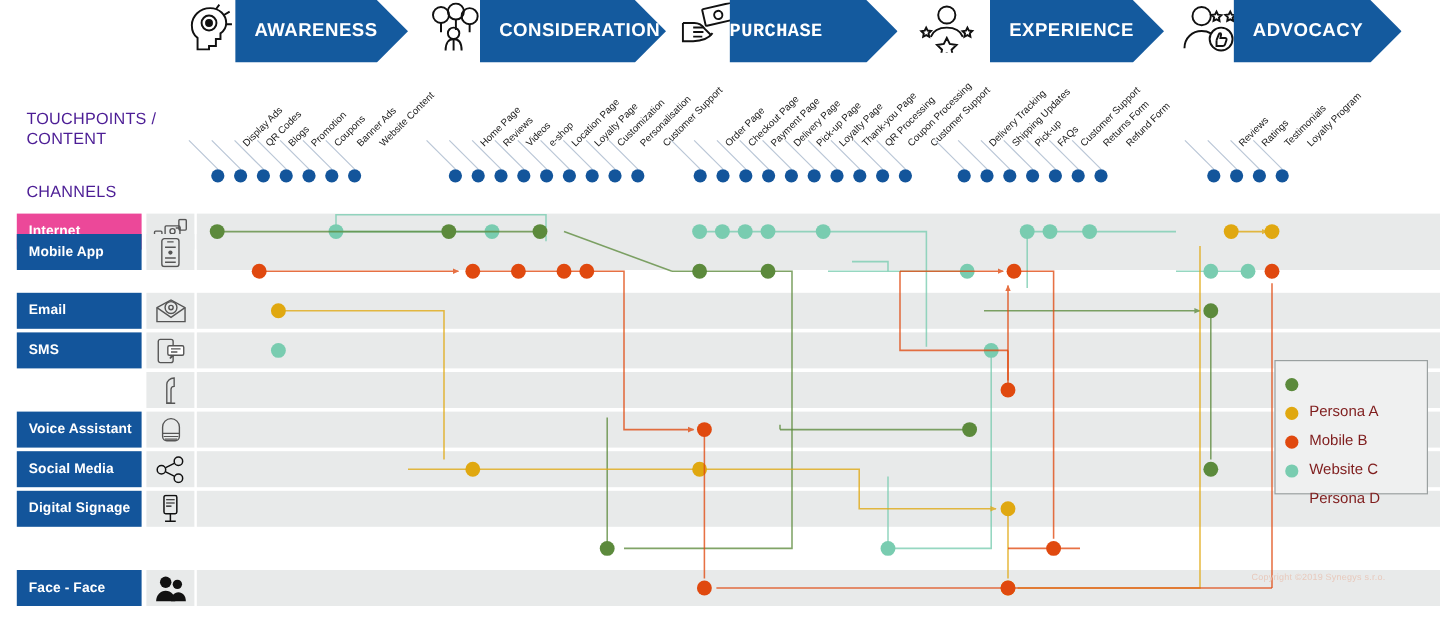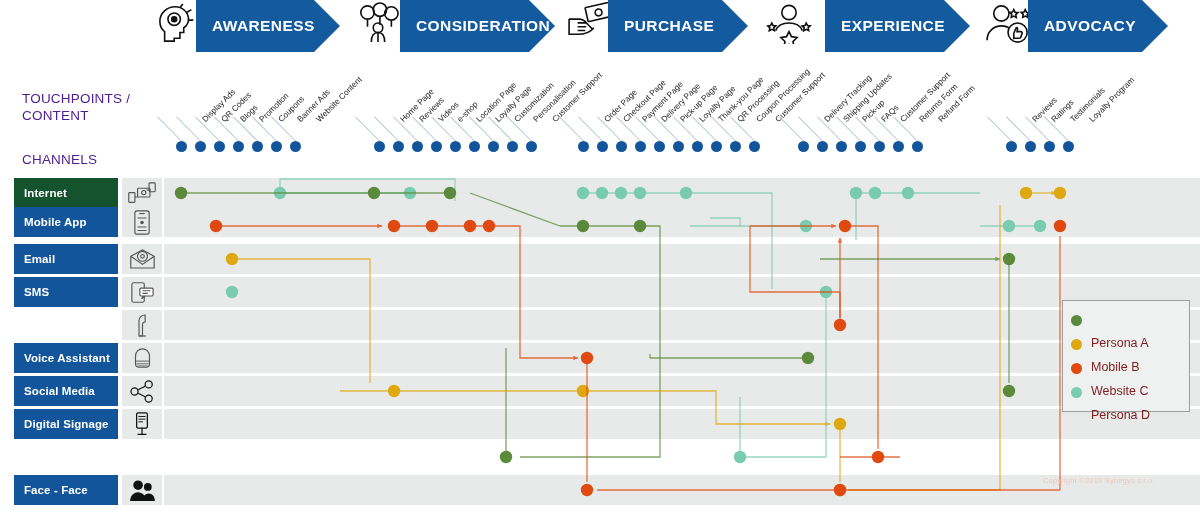--- a/index.html
+++ b/index.html
@@ -112,21 +112,21 @@
             <path d="M4 18h10c4 0 7 2 9 5l6 6"></path>
             <path d="M4 18v16h9c9 0 14-3 17-7"></path>
             <path d="M13 22h9M13 26h9M13 30h8"></path>
           </g>
         </svg></div>
       <div class="chev" style="left: 608px; width: 140px;">
         <svg width="140" height="52" viewBox="0 0 140 52">
           <polygon points="0,0 114,0 140,26 114,52 0,52" fill="#145a9e"></polygon>
         </svg>
       </div>
-      <div class="chev-label" style="left: 624px; width: 114px;">PURCHASE</div>
+      <div class="chev-label" style="left: 608px; width: 114px; font-family: Liberation Mono, monospace;">PURCHASE</div>
       <div class="stage-icon" style="left: 765px;"><svg viewBox="0 0 50 44" width="48" height="42">
           <g fill="none" stroke="#111" stroke-width="1.7">
             <circle cx="25" cy="11" r="7.5"></circle>
             <path d="M11 30c2-5 7-8 14-8s12 3 14 8"></path>
             <path d="M25 31l2.6 5.3 5.9.9-4.3 4.1 1 5.8-5.2-2.7-5.2 2.7 1-5.8-4.3-4.1 5.9-.9z"></path>
             <path d="M7 22l1.3 2.6 2.9.4-2.1 2 .5 2.9L7 28.6 4.4 30l.5-2.9-2.1-2 2.9-.4z"></path>
             <path d="M43 22l1.3 2.6 2.9.4-2.1 2 .5 2.9L43 28.6 40.4 30l.5-2.9-2.1-2 2.9-.4z"></path>
           </g>
         </svg></div>
       <div class="chev" style="left: 825px; width: 145px;">
@@ -269,34 +269,34 @@
       <div class="tp-dot" style="left: 1043.5px; top: 141px; background: rgb(19, 85, 155);"></div>
       <div class="tp-text" style="left: 1075.04px; top: 114.962px;">Testimonials</div>
       <div class="tp-stem" style="left: 1068px; top: 107px; height: 34px; transform: rotate(-45deg);"></div>
       <div class="tp-dot" style="left: 1062.5px; top: 141px; background: rgb(19, 85, 155);"></div>
       <div class="tp-text" style="left: 1094.04px; top: 114.962px;">Loyalty Program</div>
     </div>
 
   <div class="rows-layer" id="rows-layer">
       <div class="row" style="top: 0px;">
         <div class="row-band" style="background: rgb(232, 234, 234);"></div>
-        <div class="row-label" style="background: #14532d;">Internet</div>
+        <div class="row-label" style="background: #ec4899;">Internet</div>
         <div class="row-icon" style="background: rgb(232, 234, 234);">
           <svg viewBox="0 0 34 26" width="30" height="23">
             <g fill="none" stroke="#555" stroke-width="1.3">
               <rect x="12" y="7" width="14" height="10" rx="1"></rect>
               <circle cx="19" cy="12" r="2.4"></circle>
               <rect x="2" y="12" width="7" height="11" rx="1"></rect>
               <rect x="25" y="1" width="7" height="10" rx="1"></rect>
               <path d="M9 17h3M26 11v-2h-4"></path>
             </g>
           </svg>
         </div>
       </div>
-      <div class="row" style="top: 29px;">
+      <div class="row" style="top: 17px;">
         <div class="row-band" style="background: rgb(232, 234, 234);"></div>
         <div class="row-label" style="background: rgb(19, 85, 155);">Mobile App</div>
         <div class="row-icon" style="background: rgb(232, 234, 234);">
           <svg viewBox="0 0 20 28" width="18" height="25">
             <g fill="none" stroke="#555" stroke-width="1.3">
               <rect x="2" y="1" width="16" height="26" rx="2.4"></rect>
               <path d="M7 4h6"></path>
               <circle cx="10" cy="14" r="2" fill="#555" stroke="none"></circle>
               <path d="M5 9h10M5 19h10M5 23h10"></path>
             </g>

